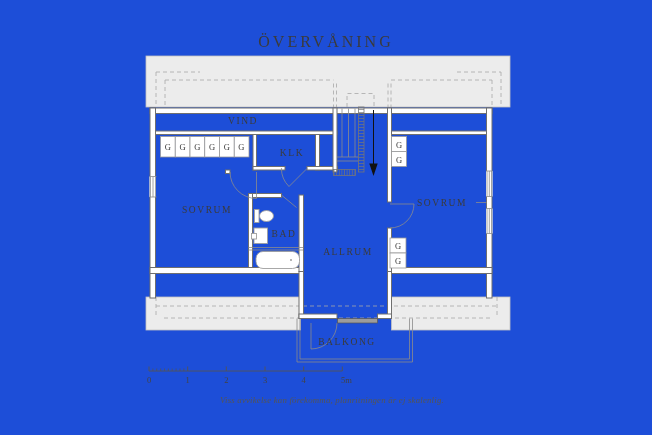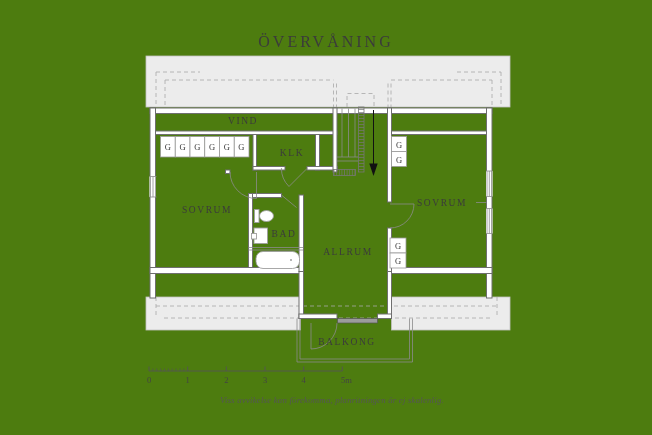--- a/index.html
+++ b/index.html
@@ -1,16 +1,16 @@
 <!DOCTYPE html>
 <html><head>
 <meta charset="utf-8">
 <style>
   html,body{margin:0;padding:0;background:#fff;}
-  .stage{position:relative;width:652px;height:435px;background:#4d7c0f;overflow:hidden;
+  .stage{position:relative;width:652px;height:435px;background:#1d4ed8;overflow:hidden;
          font-family:"Liberation Serif","DejaVu Serif",serif;}
   svg{position:absolute;left:0;top:0;}
   text{fill:#3b3b3b;}
   .title-t{font-size:16px;letter-spacing:3px;}
   .room-t{font-size:9.5px;letter-spacing:1.6px;}
   .g-t{font-size:8.5px;letter-spacing:0;}
   .scale-t{font-size:8.5px;fill:#444;}
   .disc-t{font-size:8.8px;font-style:italic;fill:#555;letter-spacing:0.2px;}
   .wall{fill:#ffffff;stroke:#6f6f6f;stroke-width:1;}
   .thin{stroke:#8c8c8c;stroke-width:0.8;fill:none;}

